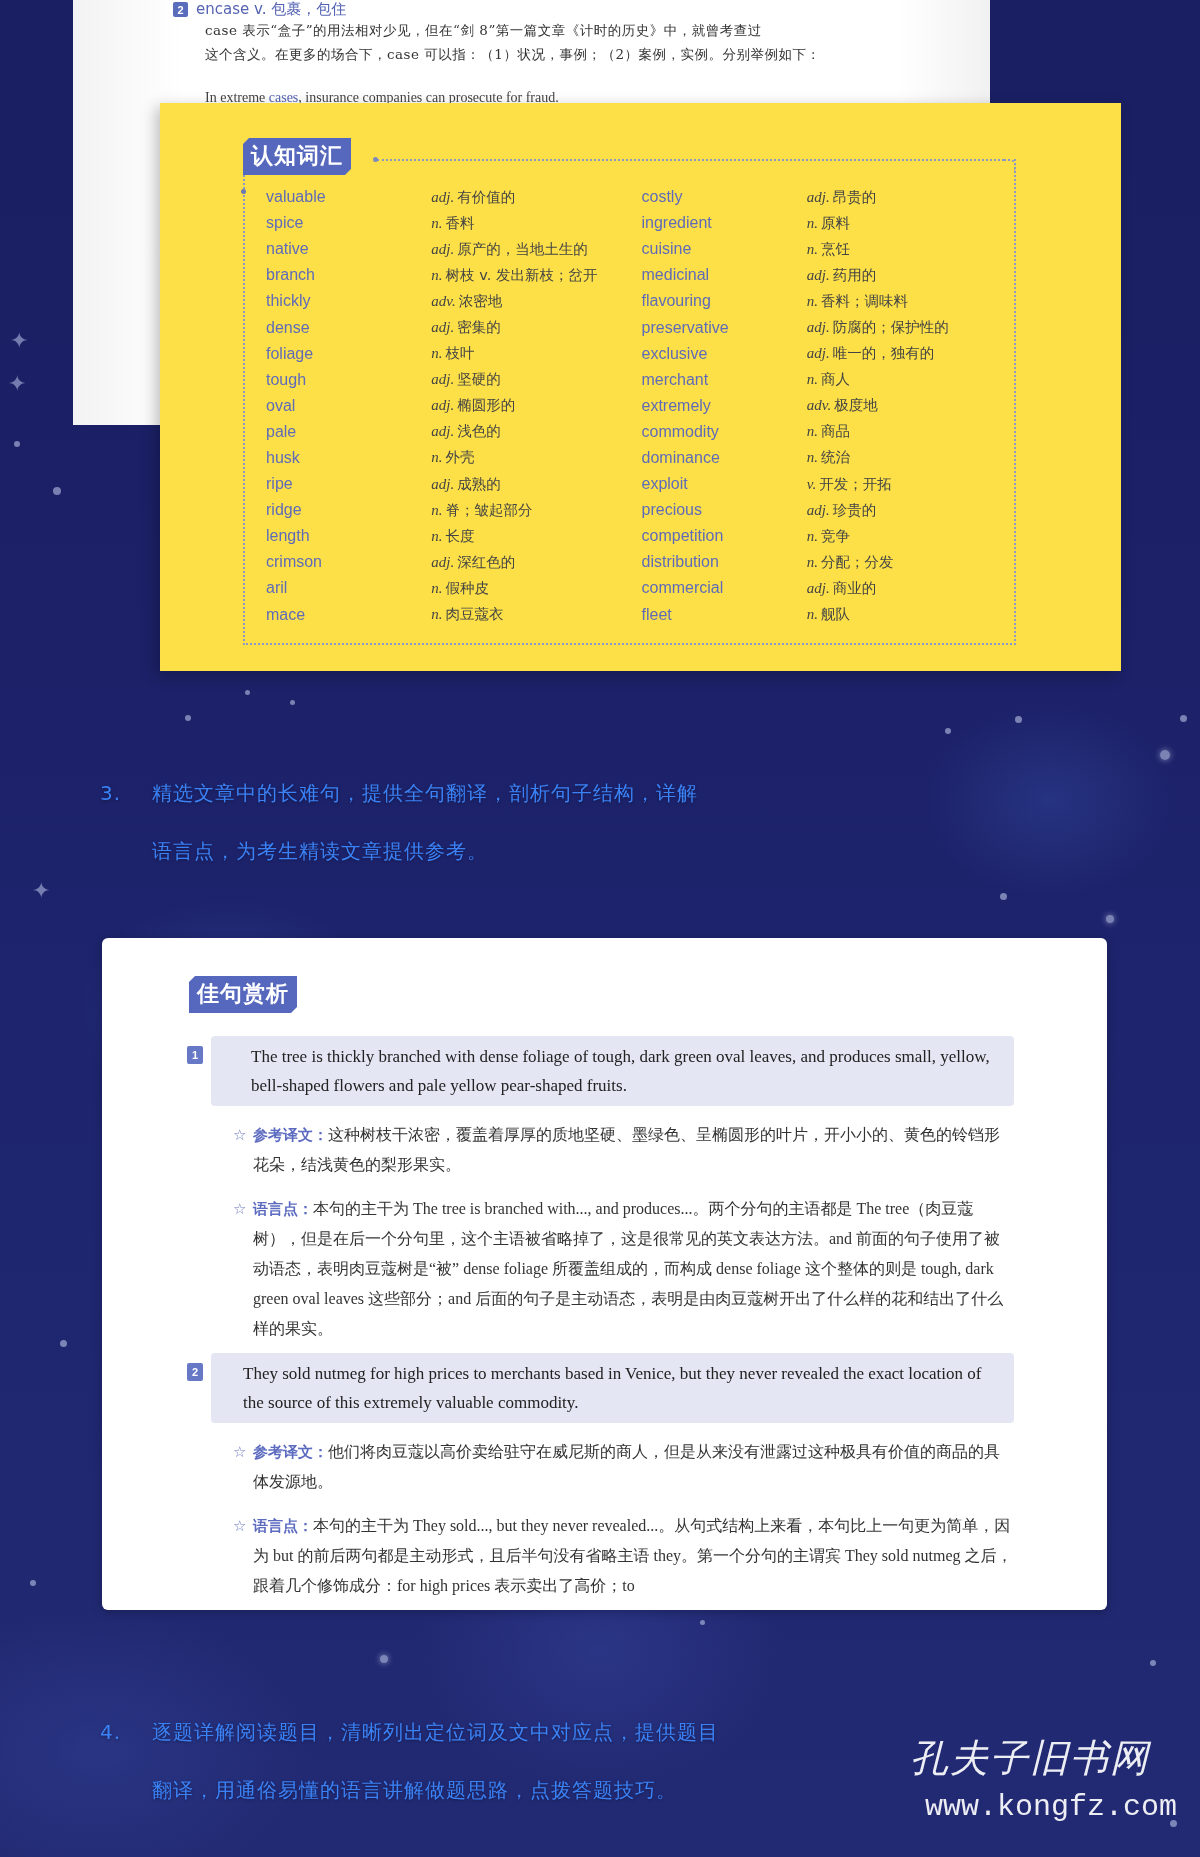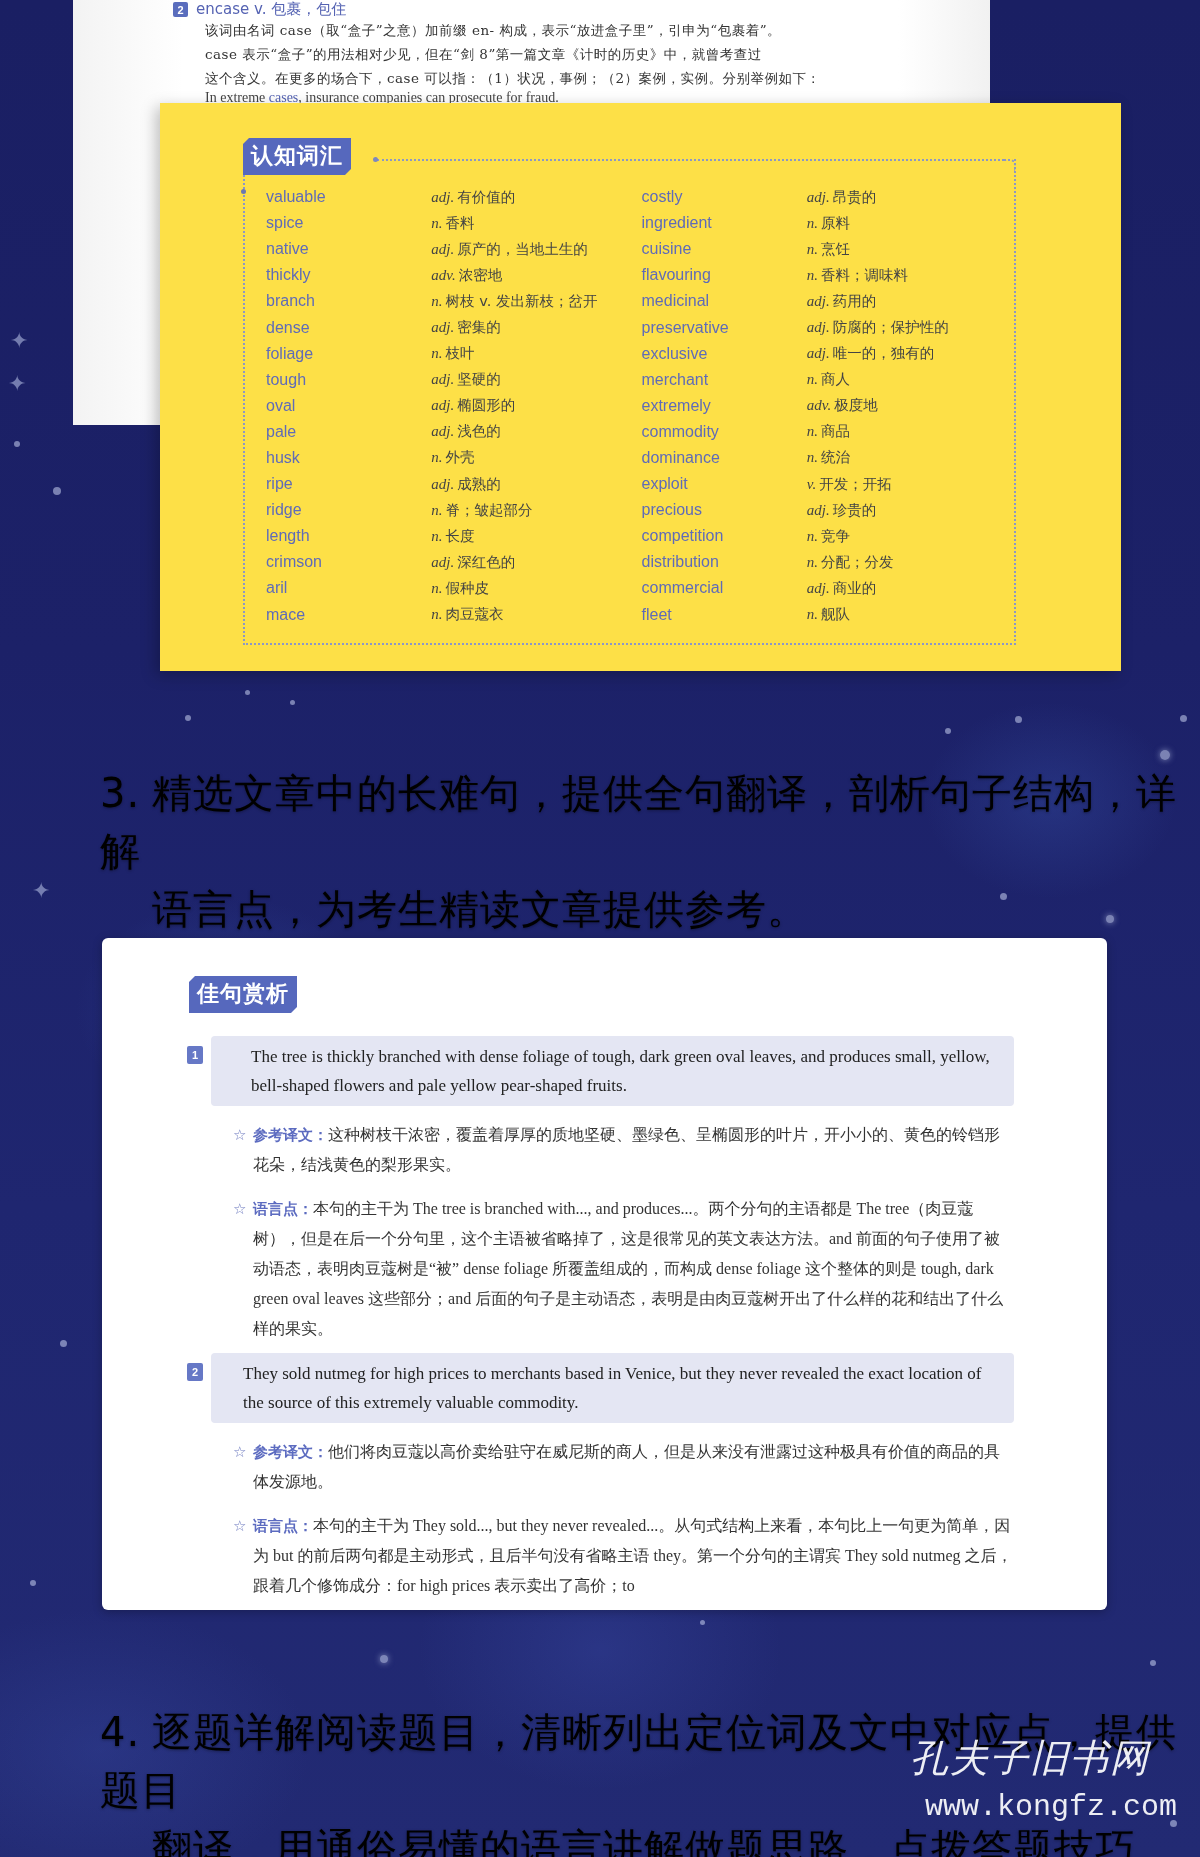--- a/index.html
+++ b/index.html
@@ -49,21 +49,21 @@
   .vocab-frame .corner { position: absolute; right: -2px; top: 0; width: 12px; height: 12px; border-top: 2px dotted #8b97c6; border-right: 2px dotted #8b97c6; border-top-right-radius: 6px; }
   .vocab-frame .dot-left { position: absolute; left: -4px; top: 30px; width: 5px; height: 5px; border-radius: 50%; background: #6c78b0; }
   .vocab-grid { position: absolute; left: 106px; top: 81px; width: 760px; }
   .vocab-row { display: flex; height: 26.1px; align-items: center; }
   .vw { font-family: "Liberation Sans", sans-serif; font-size: 16px; color: #5f6bb8; }
   .vd { font-size: 14.5px; color: #444; font-family: "DejaVu Sans", sans-serif; }
   .vd .pos { font-family: "Liberation Serif", serif; font-style: italic; font-size: 15px; margin-right: 3px; }
   .c1 { width: 166px; } .c2 { width: 211px; } .c3 { width: 166px; } .c4 { width: 220px; }
 
   
-  .promo-heading { position: absolute; left: 100px; color: #000000; font-size: 40px; line-height: 58px; letter-spacing: 1px; text-shadow: 0 1px 3px rgba(0,0,0,0.35); }
+  .promo-heading { position: absolute; left: 100px; color: #3b82f6; font-size: 20px; line-height: 58px; letter-spacing: 1px; text-shadow: 0 1px 3px rgba(0,0,0,0.35); }
   .promo-heading .num { display: inline-block; width: 52px; }
   .promo-heading .indent { padding-left: 52px; display: block; }
 
   
   .sent-card { position: absolute; left: 102px; top: 938px; width: 1005px; height: 672px; background: #ffffff; box-shadow: 0 2px 10px rgba(0,0,0,0.25); border-radius: 6px; }
   .sent-card .tag { left: 87px; top: 38px; font-size: 22px; }
   .sent-block { position: absolute; left: 87px; width: 825px; }
   .sent-box { position: relative; background: #e4e6f3; border-radius: 4px; padding: 6px 8px 6px 32px; margin-left: 22px; font-family: "Liberation Serif", serif; font-size: 17px; line-height: 29px; color: #222; }
   .sent-box .num-badge { position: absolute; left: -24px; top: 10px; width: 16px; height: 18px; background: #6678c6; }
   .sent-box .text { margin-left: -22px; }
@@ -98,21 +98,20 @@
   <span class="star" style="left:1170px;top:1820px;width:7px;height:7px"></span>
   <span class="star" style="left:700px;top:1620px;width:5px;height:5px"></span>
 </div>
 
 <section class="page-back">
   <div class="entry-head">
     <span class="num-badge">2</span>
     <span>encase v. 包裹，包住</span>
   </div>
   <div class="para">
-    <div>该词由名词 case（取“盒子”之意）加前缀 en- 构成，表示“放进盒子里”，引申为“包裹着”。</div>
     <div>case 表示“盒子”的用法相对少见，但在“剑 8”第一篇文章《计时的历史》中，就曾考查过</div>
     <div>这个含义。在更多的场合下，case 可以指：（1）状况，事例；（2）案例，实例。分别举例如下：</div>
   </div>
   <div class="cutline">
     <span>In extreme </span><span class="hl">cases</span><span>, insurance companies can prosecute for fraud.</span>
   </div>
 </section>
 
 <section class="vocab-card">
   <div class="vocab-frame">
@@ -134,32 +133,32 @@
         <span class="vw c3">ingredient</span>
         <span class="vd c4"><span class="pos">n.</span><span>原料</span></span>
       </div>
       <div class="vocab-row">
         <span class="vw c1">native</span>
         <span class="vd c2"><span class="pos">adj.</span><span>原产的，当地土生的</span></span>
         <span class="vw c3">cuisine</span>
         <span class="vd c4"><span class="pos">n.</span><span>烹饪</span></span>
       </div>
       <div class="vocab-row">
+        <span class="vw c1">branch</span>
+        <span class="vd c2"><span class="pos">n.</span><span>树枝 v. 发出新枝；岔开</span></span>
+        <span class="vw c3">medicinal</span>
+        <span class="vd c4"><span class="pos">adj.</span><span>药用的</span></span>
+      </div>
+      <div class="vocab-row">
         <span class="vw c1">thickly</span>
         <span class="vd c2"><span class="pos">adv.</span><span>浓密地</span></span>
         <span class="vw c3">flavouring</span>
         <span class="vd c4"><span class="pos">n.</span><span>香料；调味料</span></span>
       </div>
       <div class="vocab-row">
-        <span class="vw c1">branch</span>
-        <span class="vd c2"><span class="pos">n.</span><span>树枝 v. 发出新枝；岔开</span></span>
-        <span class="vw c3">medicinal</span>
-        <span class="vd c4"><span class="pos">adj.</span><span>药用的</span></span>
-      </div>
-      <div class="vocab-row">
         <span class="vw c1">dense</span>
         <span class="vd c2"><span class="pos">adj.</span><span>密集的</span></span>
         <span class="vw c3">preservative</span>
         <span class="vd c4"><span class="pos">adj.</span><span>防腐的；保护性的</span></span>
       </div>
       <div class="vocab-row">
         <span class="vw c1">foliage</span>
         <span class="vd c2"><span class="pos">n.</span><span>枝叶</span></span>
         <span class="vw c3">exclusive</span>
         <span class="vd c4"><span class="pos">adj.</span><span>唯一的，独有的</span></span>

